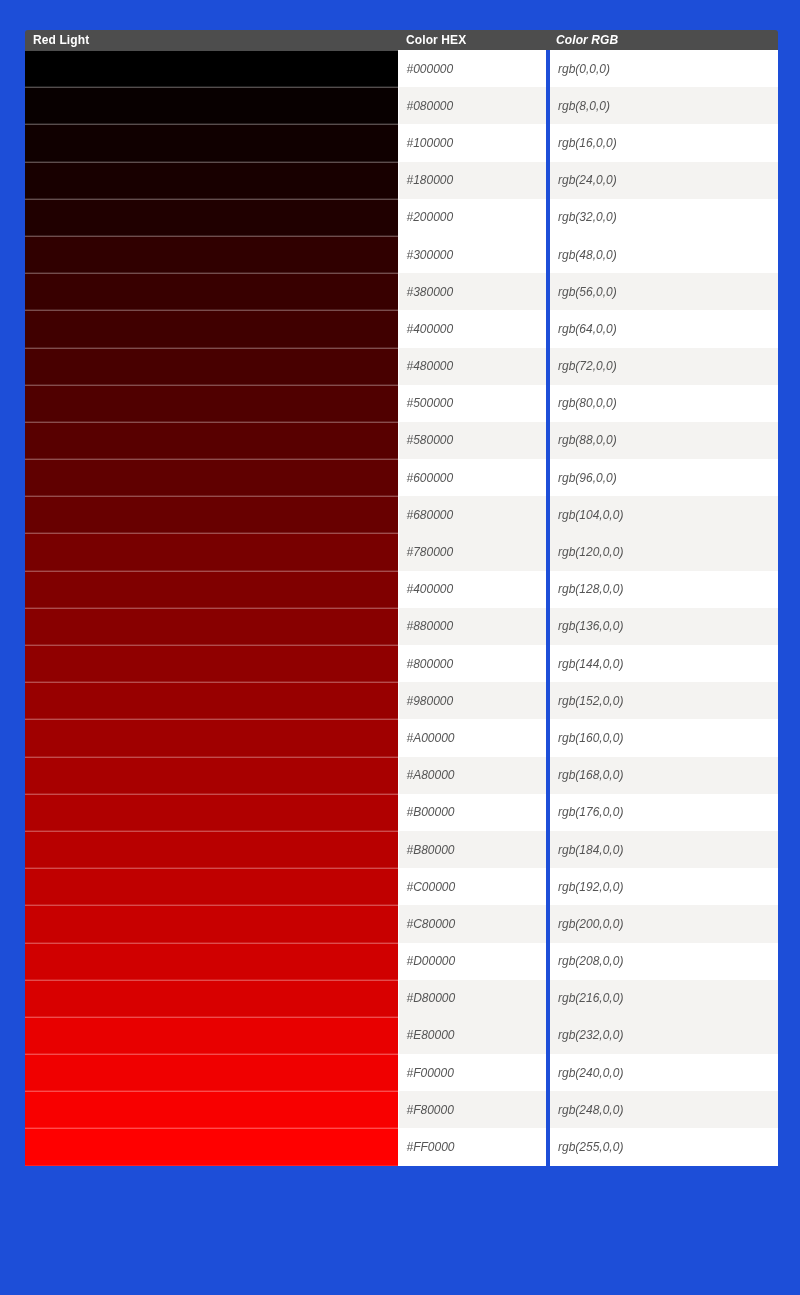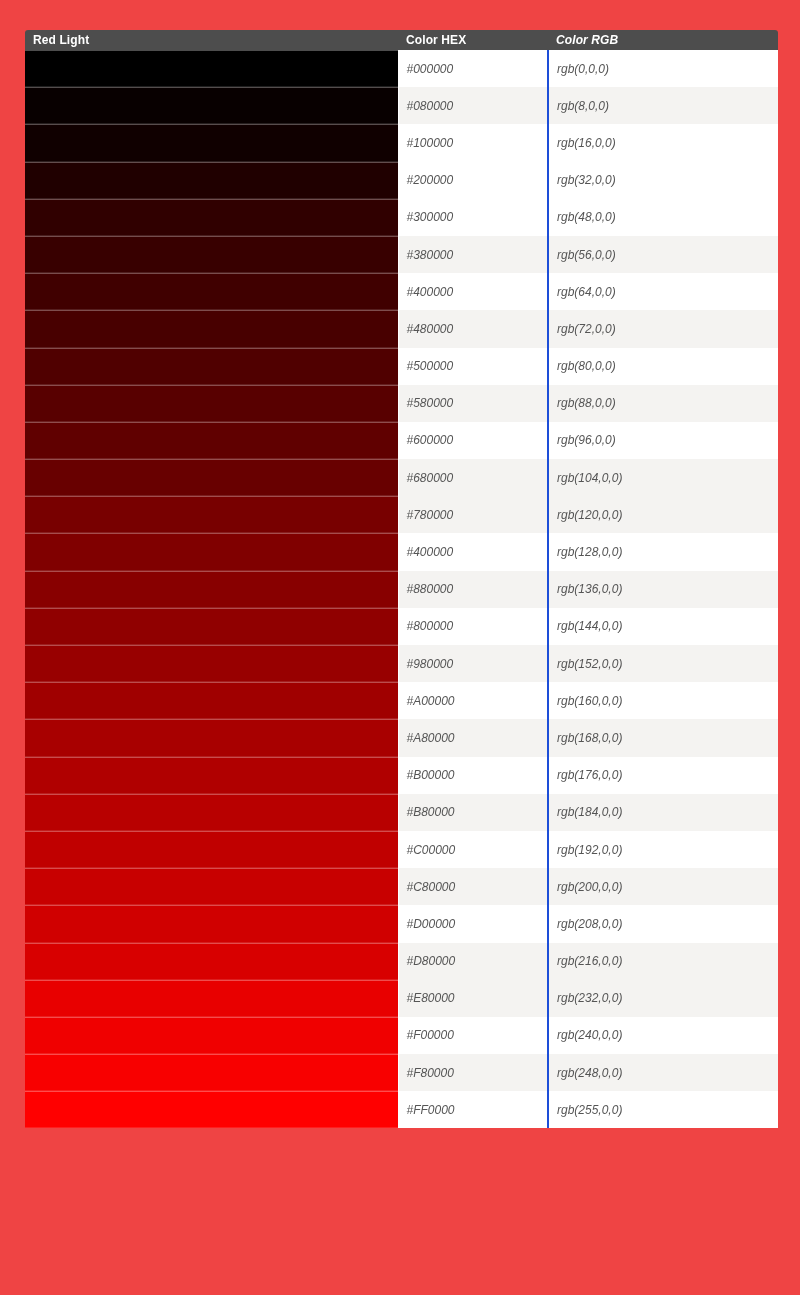--- a/index.html
+++ b/index.html
@@ -6,21 +6,21 @@
   html, body {
     margin: 0;
     padding: 0;
     background: #ffffff;
     font-family: "Liberation Sans", sans-serif;
   }
   #page {
     position: relative;
     width: 800px;
     height: 1295px;
-    background: #ef4444;
+    background: #1d4ed8;
     overflow: hidden;
   }
   #color-table {
     position: absolute;
     left: 25px;
     top: 30px;
     width: 753px;
     border-collapse: collapse;
     table-layout: fixed;
   }
@@ -48,21 +48,21 @@
     vertical-align: middle;
     padding: 0 0 0 8px;
     border: 0;
     height: 37.2px;
   }
   #color-table tbody tr.odd  td.cell-hex,
   #color-table tbody tr.odd  td.cell-rgb { background: #ffffff; }
   #color-table tbody tr.even td.cell-hex,
   #color-table tbody tr.even td.cell-rgb { background: #f4f3f1; }
 
-  #color-table tbody td.cell-rgb { border-left: 2px solid #1d4ed8; }
+  #color-table tbody td.cell-rgb { border-left: 4px solid #1d4ed8; }
 
   #color-table tbody td.cell-swatch {
     padding: 0;
     border-right: 1px solid #ffffff;
   }
   .swatch {
     display: block;
     width: 100%;
     height: 37.2px;
     border-top: 1px solid rgba(255,255,255,0.30);
@@ -96,20 +96,27 @@
           <td class="cell-hex">#080000</td>
           <td class="cell-rgb">rgb(8,0,0)</td>
         </tr>
         <tr class="odd">
           <td class="cell-swatch">
             <span class="swatch" style="background-color: rgb(16, 0, 0);"></span>
           </td>
           <td class="cell-hex">#100000</td>
           <td class="cell-rgb">rgb(16,0,0)</td>
         </tr>
+        <tr class="even">
+          <td class="cell-swatch">
+            <span class="swatch" style="background-color: rgb(24, 0, 0);"></span>
+          </td>
+          <td class="cell-hex">#180000</td>
+          <td class="cell-rgb">rgb(24,0,0)</td>
+        </tr>
         <tr class="odd">
           <td class="cell-swatch">
             <span class="swatch" style="background-color: rgb(32, 0, 0);"></span>
           </td>
           <td class="cell-hex">#200000</td>
           <td class="cell-rgb">rgb(32,0,0)</td>
         </tr>
         <tr class="odd">
           <td class="cell-swatch">
             <span class="swatch" style="background-color: rgb(48, 0, 0);"></span>

